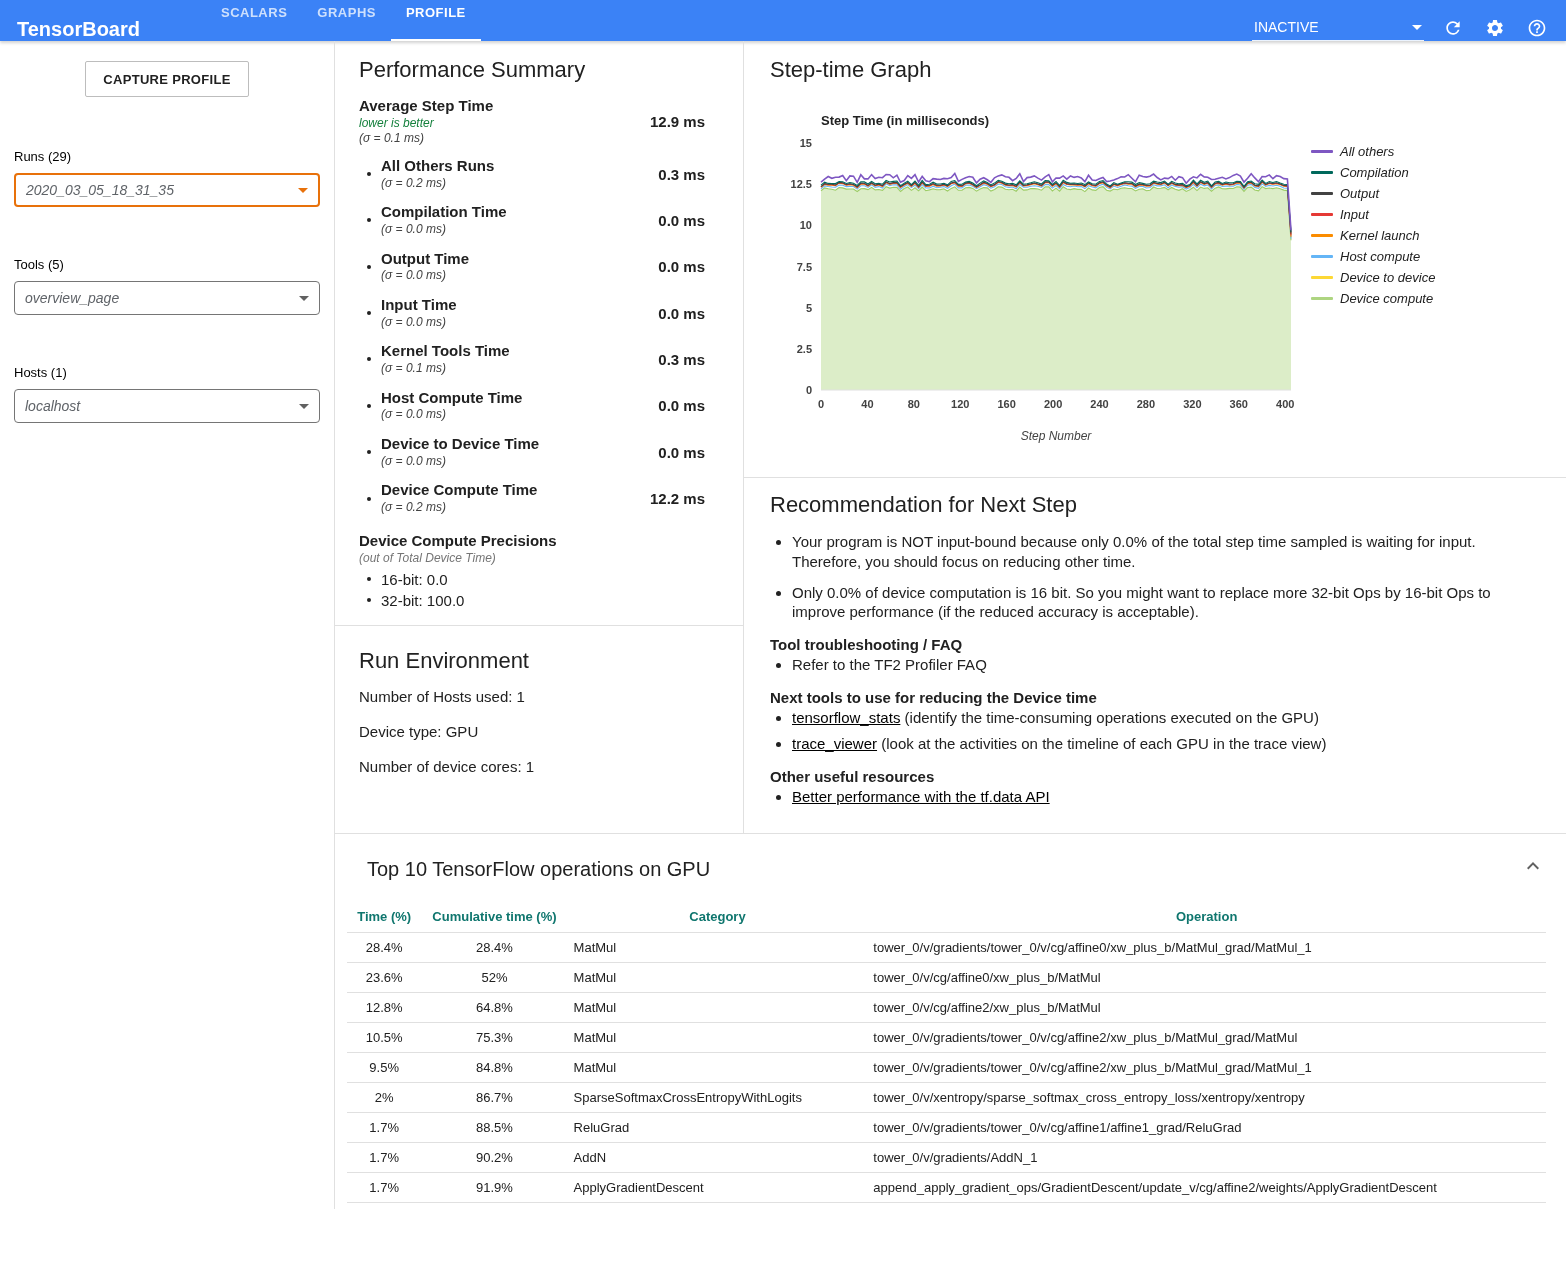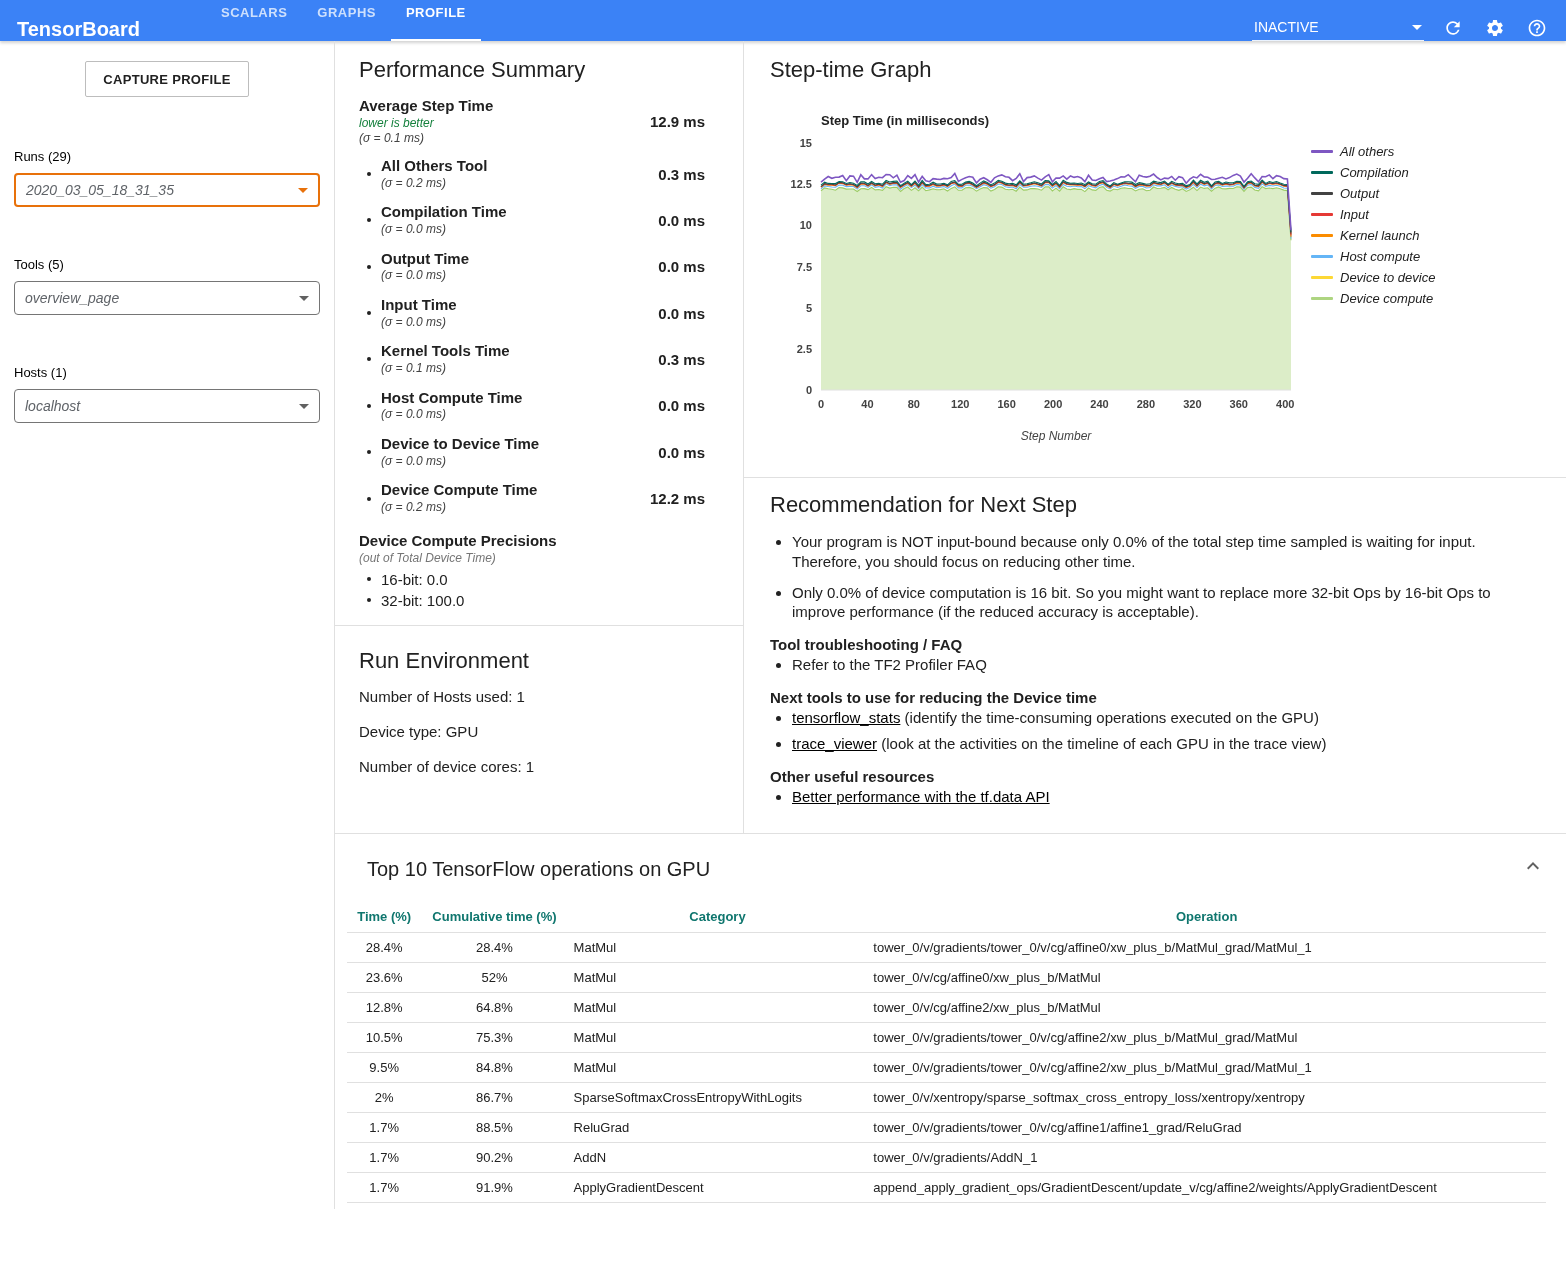--- a/index.html
+++ b/index.html
@@ -194,21 +194,21 @@
               <div class="perf-name">Average Step Time</div>
               <div class="perf-note">lower is better</div>
               <div class="perf-sigma">(σ = 0.1 ms)</div>
             </div>
             <div class="perf-value">12.9 ms</div>
           </div>
 
           <div class="perf-item">
             <span class="dot"></span>
             <div class="perf-left">
-              <div class="perf-name">All Others Tool</div>
+              <div class="perf-name">All Others Runs</div>
               <div class="perf-sigma">(σ = 0.2 ms)</div>
             </div>
             <div class="perf-value">0.3 ms</div>
           </div>
 
           <div class="perf-item">
             <span class="dot"></span>
             <div class="perf-left">
               <div class="perf-name">Compilation Time</div>
               <div class="perf-sigma">(σ = 0.0 ms)</div>

